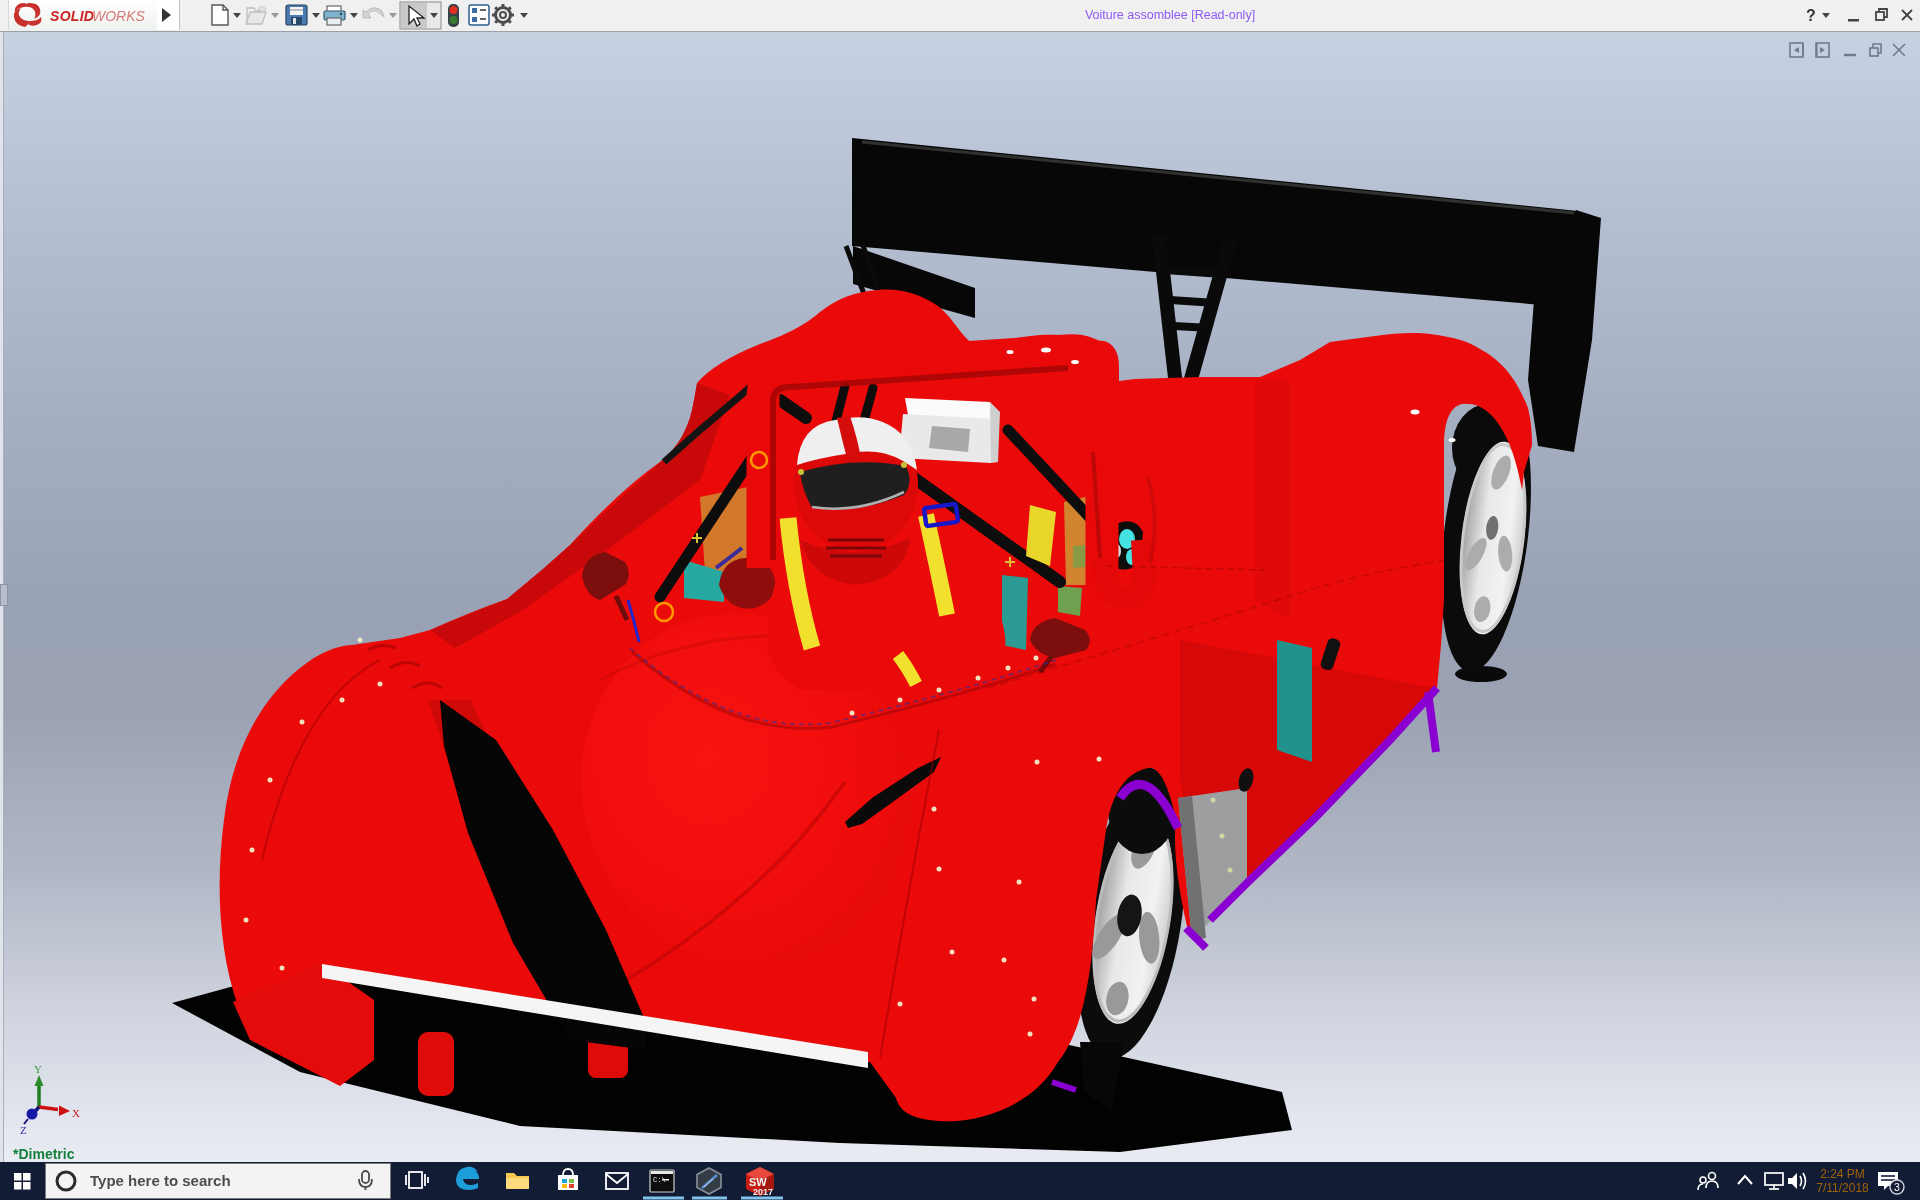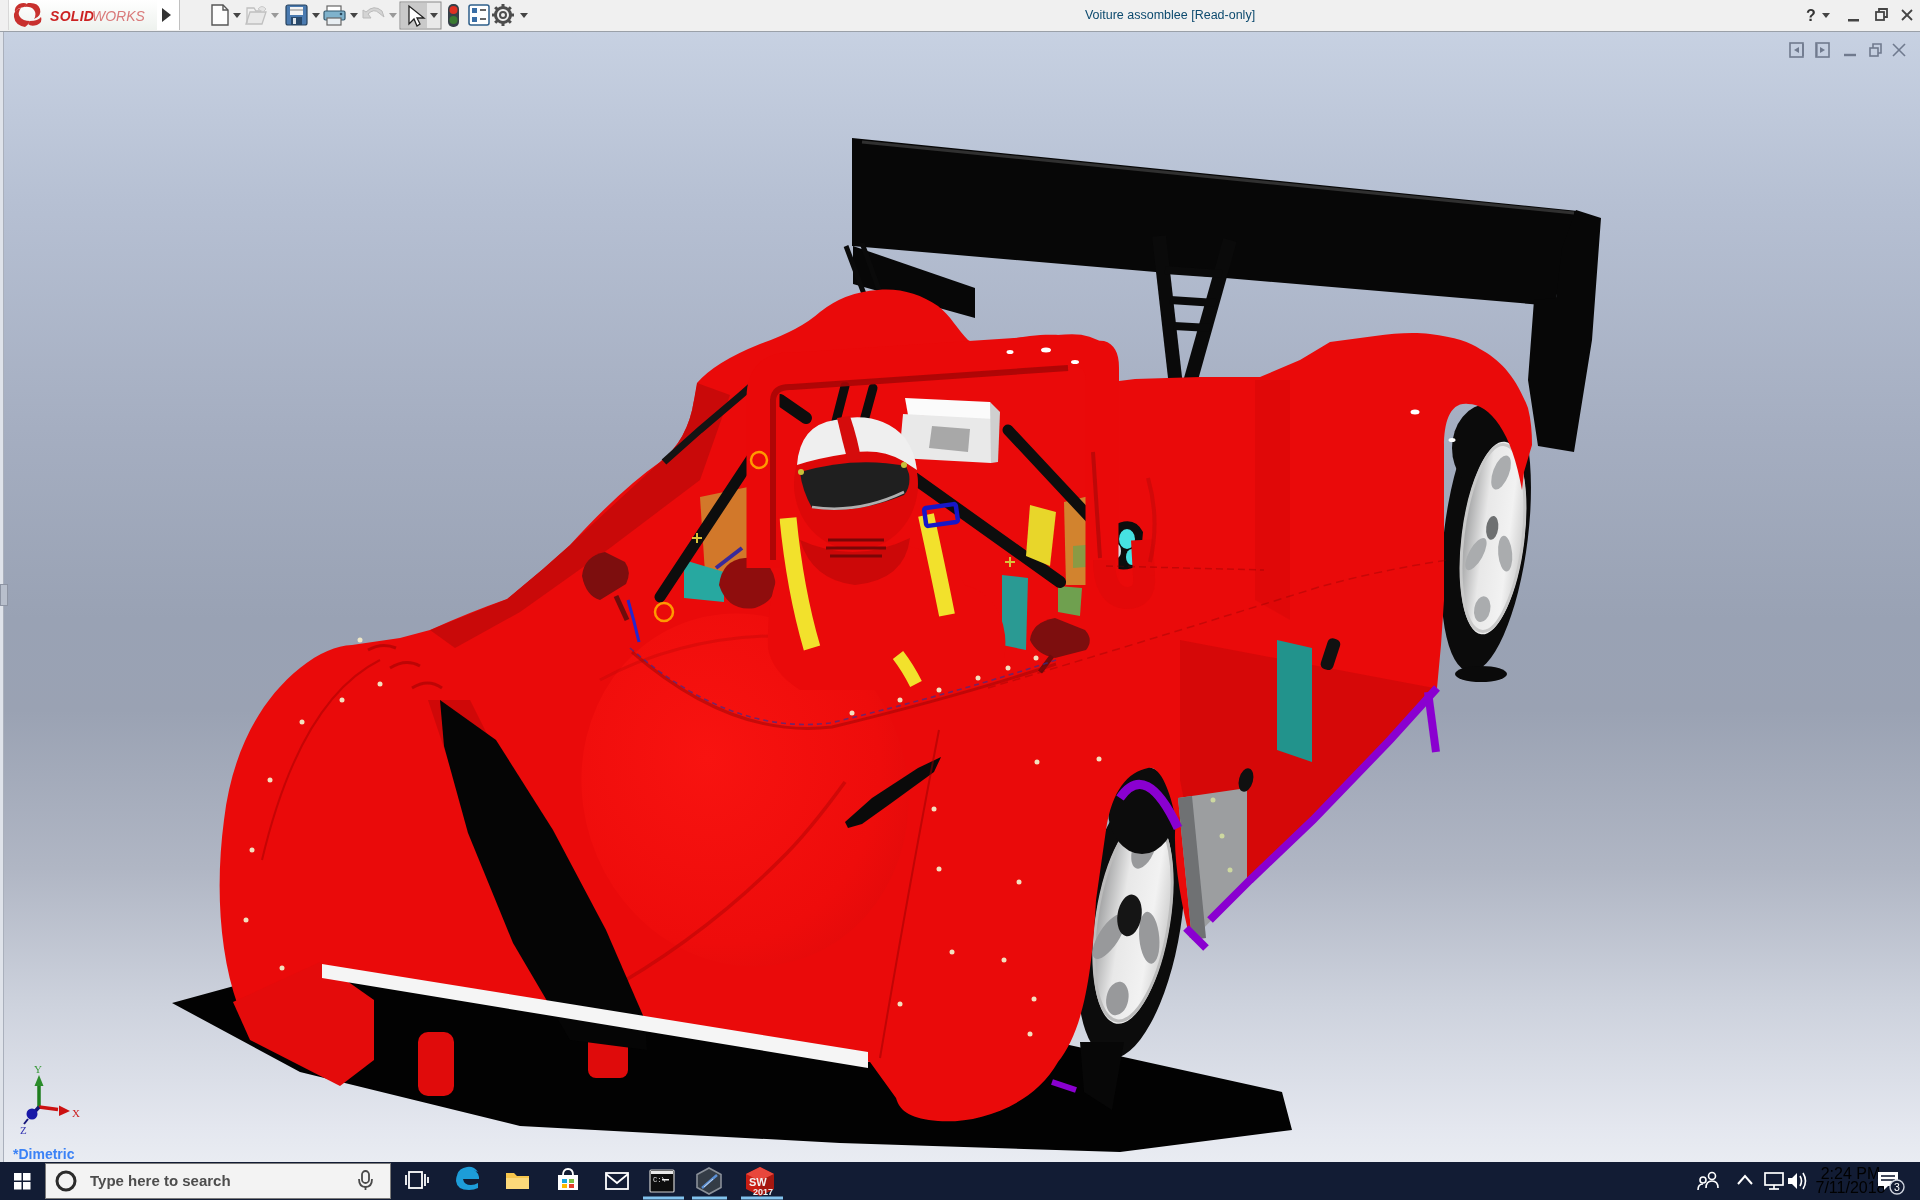--- a/index.html
+++ b/index.html
@@ -7,33 +7,33 @@
         font-family:"Liberation Sans",sans-serif;background:#fff;}
   
   .titlebar{position:absolute;top:0;left:0;width:1920px;height:31px;
             background:#f0f0f0;border-bottom:1px solid #9aa0a8;}
   .logocell{position:absolute;top:0;left:8px;width:148px;height:30px;
             background:linear-gradient(180deg,#ffffff, #eef2ee);
             border-left:1px solid #d8d8d8;border-right:1px solid #c8c8c8;}
   .flyout{position:absolute;top:0;left:157px;width:22px;height:30px;background:#fff;
           border-right:1px solid #c0c0c0;}
   .title-text{position:absolute;top:8px;left:1060px;width:220px;text-align:center;
-              font-size:12.5px;color:#0c4a6e;}
+              font-size:12.5px;color:#8b5cf6;}
   
   .viewport{position:absolute;top:32px;left:0;width:1920px;height:1130px;
      background:linear-gradient(180deg,#c7d1e2 0%,#b6c0d3 15%,#a5aec1 35%,
                 #99a2b4 52%,#9aa2b3 60%,#b0b6c4 74%,#cdd2dd 86%,#e4e7ef 97%,#e9ecf2 100%);}
   .leftedge{position:absolute;top:32px;left:0;width:3px;height:1130px;background:#dfe3ea;border-right:1px solid #aab0bc;}
-  .dimetric{position:absolute;top:1146px;left:13px;font-size:14px;font-weight:bold;color:#3b82f6;}
+  .dimetric{position:absolute;top:1146px;left:13px;font-size:14px;font-weight:bold;color:#15803d;}
   
   .taskbar{position:absolute;top:1162px;left:0;width:1920px;height:38px;background:#121c34;}
   .searchbox{position:absolute;top:1163px;left:45px;width:346px;height:36px;background:#f3f3f3;
              border:1px solid #7a7a7a;box-sizing:border-box;}
   .searchtext{position:absolute;top:1172px;left:90px;font-size:15px;color:#4d4d4d;font-weight:bold;}
-  .clock{position:absolute;top:1167px;left:1800px;width:85px;text-align:center;color:#000000;font-size:16px;line-height:14px;padding-left:8px;}
+  .clock{position:absolute;top:1167px;left:1800px;width:85px;text-align:center;color:#a16207;font-size:12px;line-height:14px;}
   svg{position:absolute;top:0;left:0;}
   .abs{position:absolute;}
 </style>
 </head>
 <body>
 <div class="page">
   <div class="viewport"></div>
   <div class="leftedge"></div>
   <div class="abs" style="left:0;top:584px;width:6px;height:20px;background:#b8bfcc;border:1px solid #8d94a3;"></div>
 

